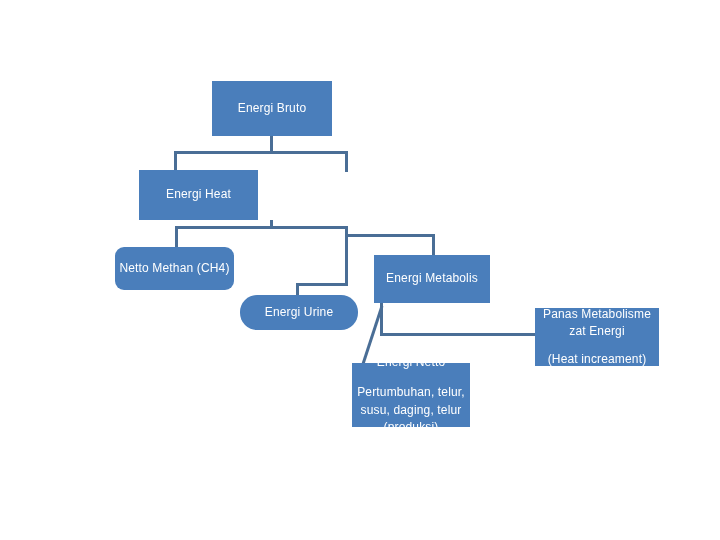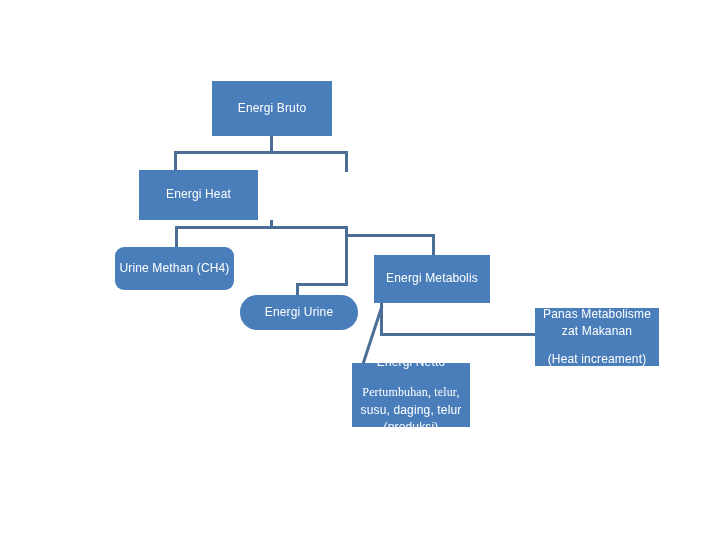--- a/index.html
+++ b/index.html
@@ -87,37 +87,37 @@
   <div class="node" style="left:212px; top:81px; width:120px; height:55px;">
     <span>Energi Bruto</span>
   </div>
 
   <div class="node" style="left:139px; top:170px; width:119px; height:50px;">
     <span>Energi Heat</span>
   </div>
 
 
   <div class="node rounded" style="left:115px; top:247px; width:119px; height:43px;">
-    <span>Urine Methan (CH4)</span>
+    <span>Netto Methan (CH4)</span>
   </div>
 
   <div class="node" style="left:374px; top:255px; width:116px; height:48px;">
     <span>Energi Metabolis</span>
   </div>
 
   <div class="node" style="left:240px; top:295px; width:118px; height:35px;border-radius:17px;">
     <span>Energi Urine</span>
   </div>
 
   <div class="node" style="left:535px; top:308px; width:124px; height:58px;">
     <span class="line2">Panas Metabolisme</span>
-    <span class="line2">zat Makanan</span>
+    <span class="line2">zat Energi</span>
     <span class="line2" style="margin-top:10px;">(Heat increament)</span>
   </div>
 
   <div class="node" style="left:352px; top:363px; width:118px; height:64px;">
     <span class="line2">Energi Netto</span>
-    <span class="line2" style="margin-top:13px;font-family:Liberation Serif, serif;">Pertumbuhan, telur,</span>
+    <span class="line2" style="margin-top:13px;">Pertumbuhan, telur,</span>
     <span class="line2">susu, daging, telur</span>
     <span class="line2">(produksi)</span>
   </div>
 
 </div>
 
 </body></html>

